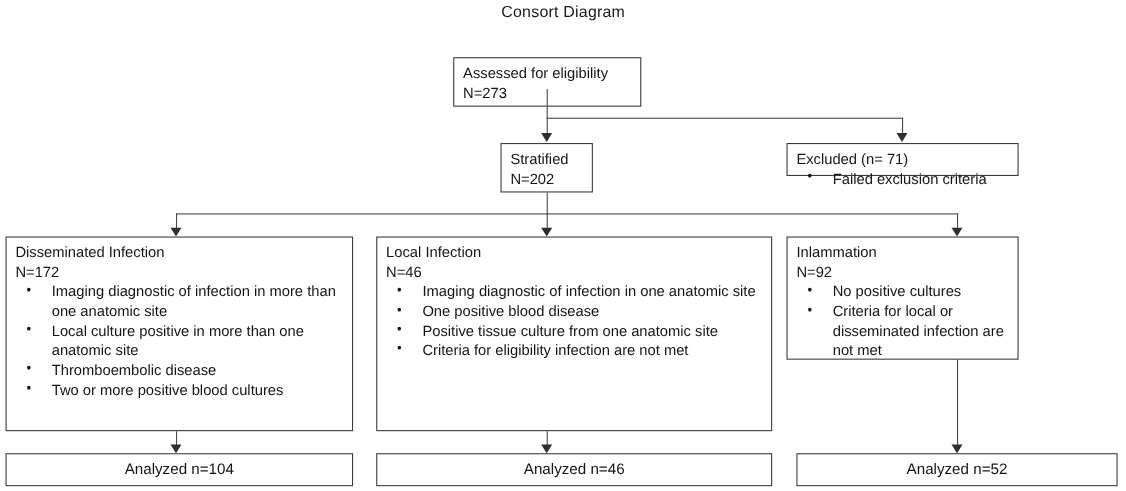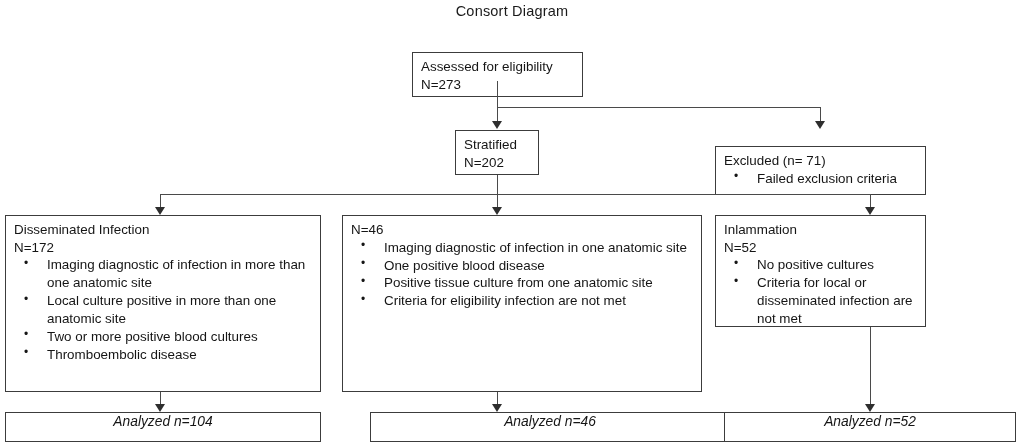--- a/index.html
+++ b/index.html
@@ -33,24 +33,24 @@
     box-sizing: border-box;
     border: 1.6px solid #3c3c3c;
     background: #ffffff;
     padding: 5px 8px 4px 8px;
     font-size: 13.4px;
     line-height: 1.32;
     color: #151515;
   }
   .box.center {
     display: flex;
+    align-items: center;
     justify-content: center;
     padding: 0;
     font-size: 13.8px;
-    font-style: italic;
   }
   .hdr {
     display: block;
     white-space: nowrap;
   }
   ul.bullets {
     list-style: none;
     margin: 0;
     padding: 0;
   }
@@ -99,21 +99,21 @@
   <div class="line-v" style="left:497px; top:107px; height:15px;"></div>
   <div class="arrow" style="left:492px; top:121px;"></div>
   <div class="line-v" style="left:820px; top:107px; height:15px;"></div>
   <div class="arrow" style="left:815px; top:121px;"></div>
 
   <div class="box" style="left:455px; top:130px; width:84px; height:45px;">
     <span class="hdr">Stratified</span>
     <span class="hdr">N=202</span>
   </div>
 
-  <div class="box" style="left:715px; top:130px; width:211px; height:49px;margin-top:16px;">
+  <div class="box" style="left:715px; top:130px; width:211px; height:30px;">
     <span class="hdr">Excluded  (n= 71)</span>
     <ul class="bullets">
       <li>Failed exclusion criteria</li>
     </ul>
   </div>
 
   <div class="line-v" style="left:497px; top:175px; height:20px;"></div>
   <div class="line-h" style="left:160px; top:194px; width:711px;"></div>
   <div class="line-v" style="left:160px; top:194px; height:14px;"></div>
   <div class="arrow" style="left:155px; top:207px;"></div>
@@ -121,58 +121,59 @@
   <div class="arrow" style="left:492px; top:207px;"></div>
   <div class="line-v" style="left:870px; top:194px; height:14px;"></div>
   <div class="arrow" style="left:865px; top:207px;"></div>
 
   <div class="box" style="left:5px; top:215px; width:316px; height:177px;">
     <span class="hdr">Disseminated Infection</span>
     <span class="hdr">N=172</span>
     <ul class="bullets">
       <li>Imaging diagnostic of infection in more than one anatomic site</li>
       <li>Local culture positive in more than one anatomic site</li>
+      <li>Thromboembolic disease</li>
       <li>Two or more positive blood cultures</li>
-      <li>Thromboembolic disease</li>
     </ul>
   </div>
 
   <div class="box" style="left:342px; top:215px; width:360px; height:177px;">
+    <span class="hdr">Local Infection</span>
     <span class="hdr">N=46</span>
     <ul class="bullets">
       <li>Imaging diagnostic of infection in one anatomic site</li>
       <li>One positive blood disease</li>
       <li>Positive tissue culture from one anatomic site</li>
       <li>Criteria for eligibility infection are not met</li>
     </ul>
   </div>
 
   <div class="box" style="left:715px; top:215px; width:211px; height:112px;">
     <span class="hdr">Inlammation</span>
-    <span class="hdr">N=52</span>
+    <span class="hdr">N=92</span>
     <ul class="bullets">
       <li>No positive cultures</li>
       <li>Criteria for local or disseminated infection are not met</li>
     </ul>
   </div>
 
   <div class="line-v" style="left:160px; top:392px; height:14px;"></div>
   <div class="arrow" style="left:155px; top:404px;"></div>
 
   <div class="line-v" style="left:497px; top:392px; height:14px;"></div>
   <div class="arrow" style="left:492px; top:404px;"></div>
 
   <div class="line-v" style="left:870px; top:327px; height:79px;"></div>
   <div class="arrow" style="left:865px; top:404px;"></div>
 
   <div class="box center" style="left:5px; top:412px; width:316px; height:30px;">
     <span>Analyzed n=104</span>
   </div>
 
-  <div class="box center" style="left:342px; top:412px; width:360px; height:30px;margin-left:28px;">
+  <div class="box center" style="left:342px; top:412px; width:360px; height:30px;">
     <span>Analyzed n=46</span>
   </div>
 
   <div class="box center" style="left:724px; top:412px; width:292px; height:30px;">
     <span>Analyzed n=52</span>
   </div>
 
 </div>
 
 </body></html>

